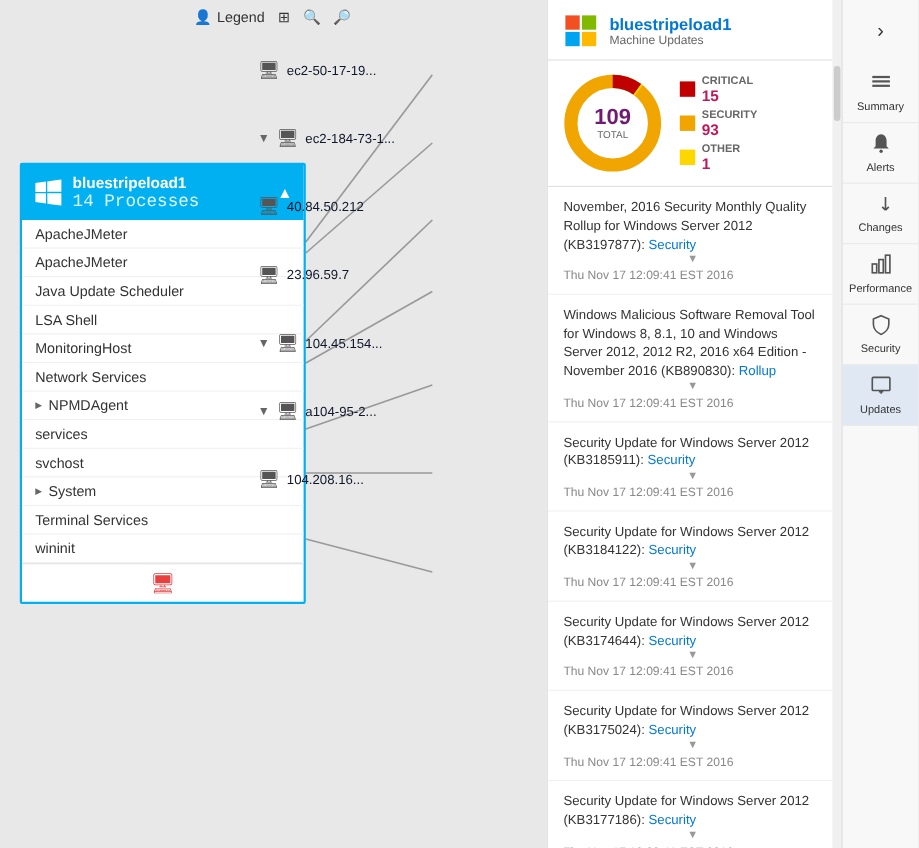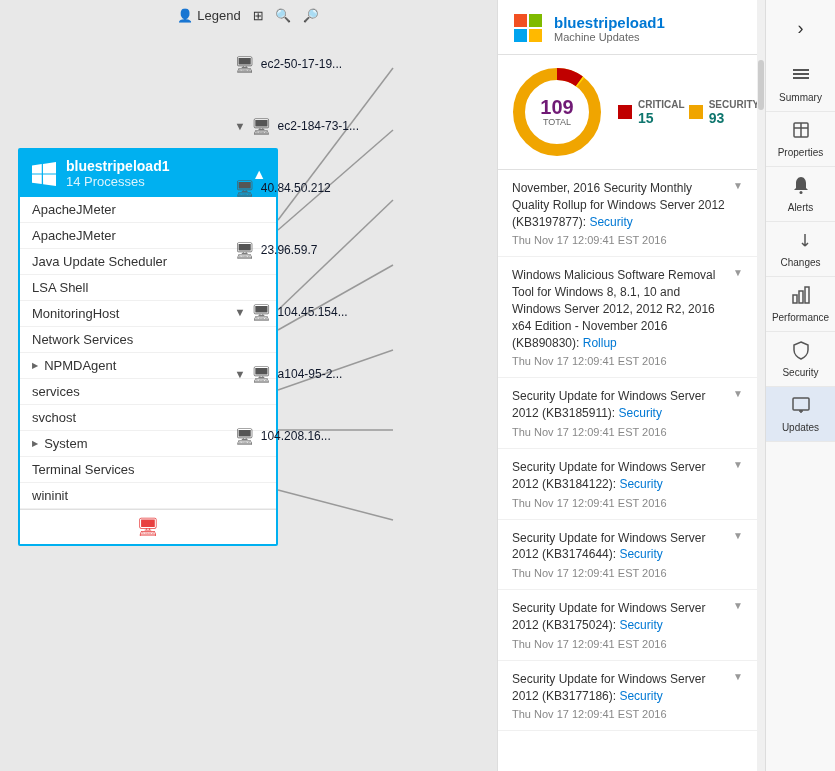--- a/index.html
+++ b/index.html
@@ -73,22 +73,23 @@
       height: 24px;
     }
 
     .node-header-text .title {
       font-size: 14px;
       font-weight: 600;
       color: white;
     }
 
     .node-header-text .subtitle {
-      font-size: 13px;
+      font-size: 16px;
       color: rgba(255,255,255,0.85);
+      font-family: Liberation Mono, monospace;
     }
 
     .node-header-collapse {
       margin-left: auto;
       color: white;
       font-size: 14px;
       cursor: pointer;
     }
 
     .process-list {
@@ -239,21 +240,21 @@
       line-height: 1;
     }
 
     .donut-center-text .label {
       font-size: 9px;
       color: #666;
     }
 
     .legend-items {
       display: flex;
-      flex-direction: row;
+      flex-direction: column;
       gap: 4px;
     }
 
     .legend-item {
       display: flex;
       align-items: center;
       gap: 6px;
     }
 
     .legend-color {
@@ -264,21 +265,21 @@
 
     .legend-label {
       font-size: 10px;
       color: #666;
       font-weight: 600;
     }
 
     .legend-value {
       font-size: 14px;
       font-weight: 700;
-      color: #0f766e;
+      color: #be185d;
     }
 
     
     .updates-list {
       flex: 1;
       overflow-y: auto;
     }
 
     .update-item {
       padding: 10px 14px;
@@ -298,21 +299,22 @@
 
     .update-date {
       font-size: 11px;
       color: #888;
       margin-top: 4px;
     }
 
     .update-item-header {
       display: flex;
       justify-content: space-between;
-      align-items: flex-start;
+      align-items: center;
+      flex-direction: column;
     }
 
     .update-chevron {
       font-size: 10px;
       color: #999;
       flex-shrink: 0;
       margin-left: 4px;
     }
 
     
@@ -618,30 +620,20 @@
     <div class="nav-icon">
       <svg width="20" height="20" viewBox="0 0 20 20" fill="#555">
         <rect x="2" y="4" width="16" height="2"></rect>
         <rect x="2" y="8" width="16" height="2"></rect>
         <rect x="2" y="12" width="16" height="2"></rect>
       </svg>
     </div>
     <span class="nav-label">Summary</span>
   </div>
 
-  <div class="nav-item">
-    <div class="nav-icon">
-      <svg width="20" height="20" viewBox="0 0 20 20" fill="none" stroke="#555" stroke-width="1.5">
-        <rect x="3" y="3" width="14" height="14" rx="1"></rect>
-        <line x1="3" y1="8" x2="17" y2="8"></line>
-        <line x1="10" y1="3" x2="10" y2="17"></line>
-      </svg>
-    </div>
-    <span class="nav-label">Properties</span>
-  </div>
 
   <div class="nav-item">
     <div class="nav-icon">
       <svg width="20" height="20" viewBox="0 0 20 20" fill="#555">
         <path d="M10 2 C7 2 5 5 5 8 L5 13 L3 15 L17 15 L15 13 L15 8 C15 5 13 2 10 2 Z"></path>
         <circle cx="10" cy="17.5" r="1.5"></circle>
       </svg>
     </div>
     <span class="nav-label">Alerts</span>
   </div>

